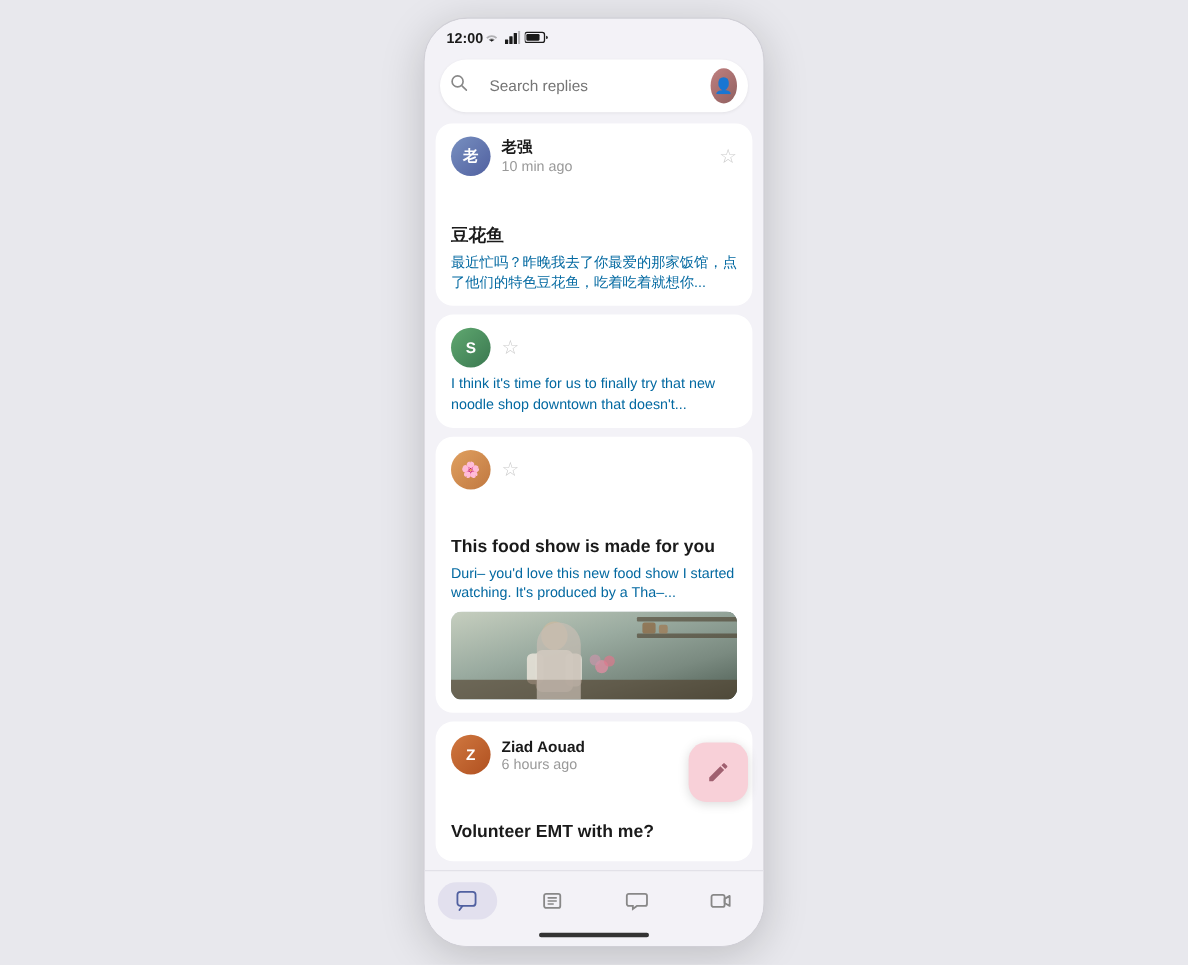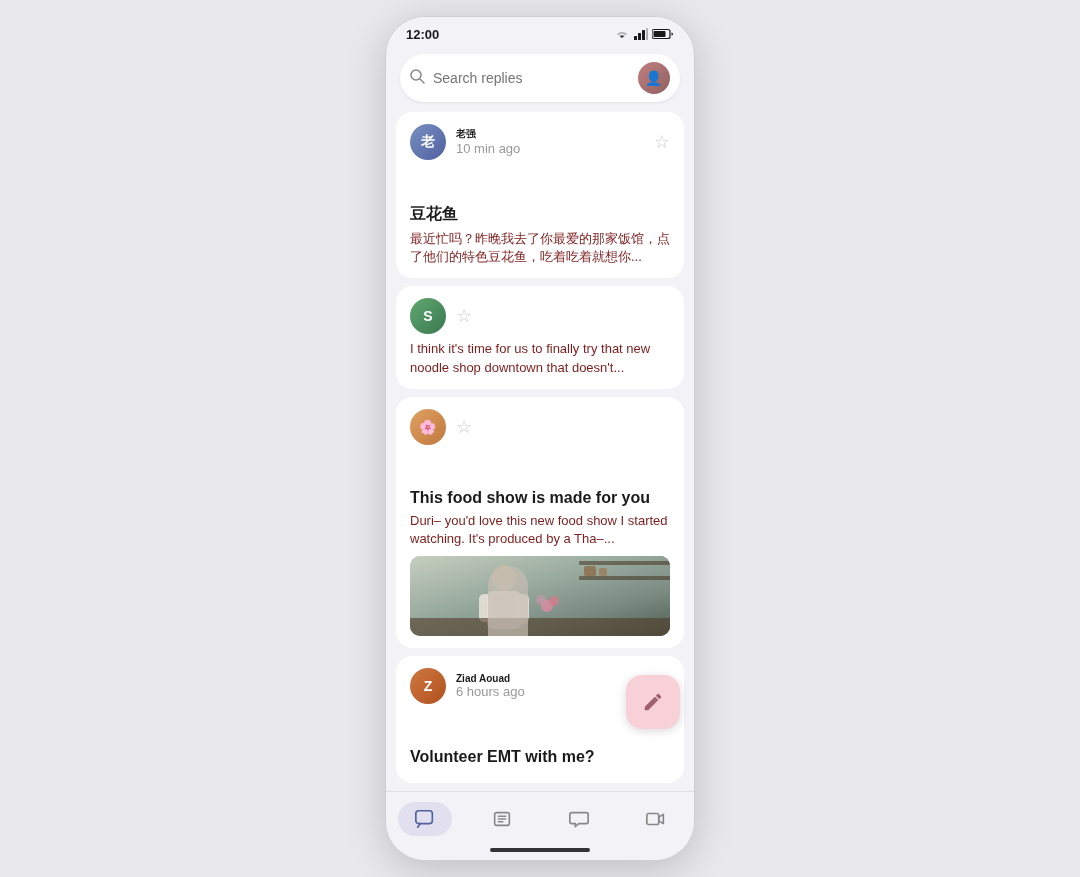--- a/index.html
+++ b/index.html
@@ -19,21 +19,20 @@
       background: #f3f2f7;
       border-radius: 40px;
       box-shadow: 0 8px 40px rgba(0,0,0,0.18);
       overflow: hidden;
       border: 1.5px solid #d0cfd6;
       position: relative;
     }
 
     .status-bar {
       display: flex;
-      justify-content: space-between;
       align-items: center;
       padding: 10px 20px 6px;
       background: #f3f2f7;
     }
 
     .status-time {
       font-size: 13px;
       font-weight: 600;
       color: #1a1a1a;
     }
@@ -48,21 +47,21 @@
       fill: #1a1a1a;
     }
 
     .search-bar {
       margin: 6px 14px 10px;
       background: white;
       border-radius: 28px;
       display: flex;
       align-items: center;
       padding: 8px 10px;
-      gap: 8px;
+      gap: 20px;
       box-shadow: 0 1px 3px rgba(0,0,0,0.07);
     }
 
     .search-bar .search-icon {
       color: #888;
       font-size: 15px;
       flex-shrink: 0;
     }
 
     .search-bar input {
@@ -102,21 +101,21 @@
       overflow: hidden;
       flex-shrink: 0;
       background: #ccc;
     }
 
     .card-meta {
       flex: 1;
     }
 
     .card-name {
-      font-size: 10px;
+      font-size: 14px;
       font-weight: 600;
       color: #1a1a1a;
     }
 
     .card-time {
       font-size: 13px;
       color: #999;
     }
 
     .star-icon {
@@ -128,21 +127,21 @@
     .card-title {
       font-size: 16px;
       font-weight: 600;
       color: #1a1a1a;
       margin-bottom: 5px;
       margin-top: 44px;
     }
 
     .card-preview {
       font-size: 13px;
-      color: #7f1d1d;
+      color: #0369a1;
       line-height: 1.4;
       overflow: hidden;
       display: -webkit-box;
       -webkit-line-clamp: 2;
       -webkit-box-orient: vertical;
     }
 
     .card-image {
       width: 100%;
       height: 80px;

